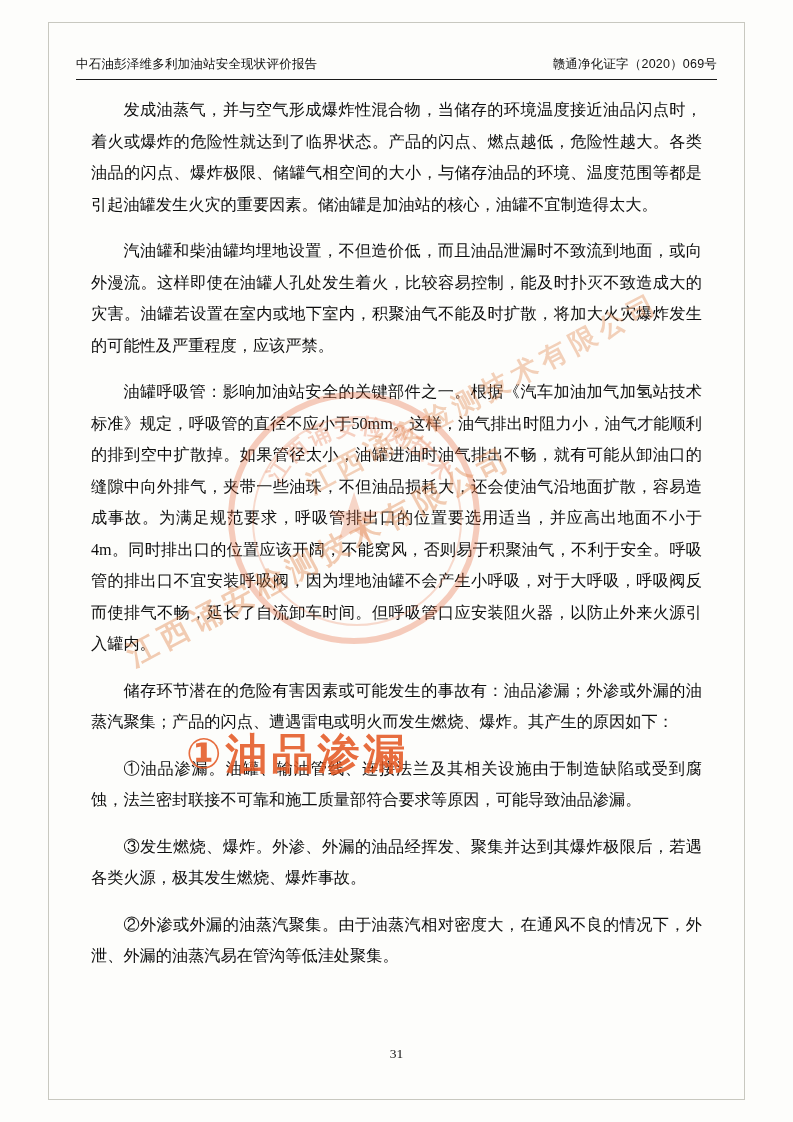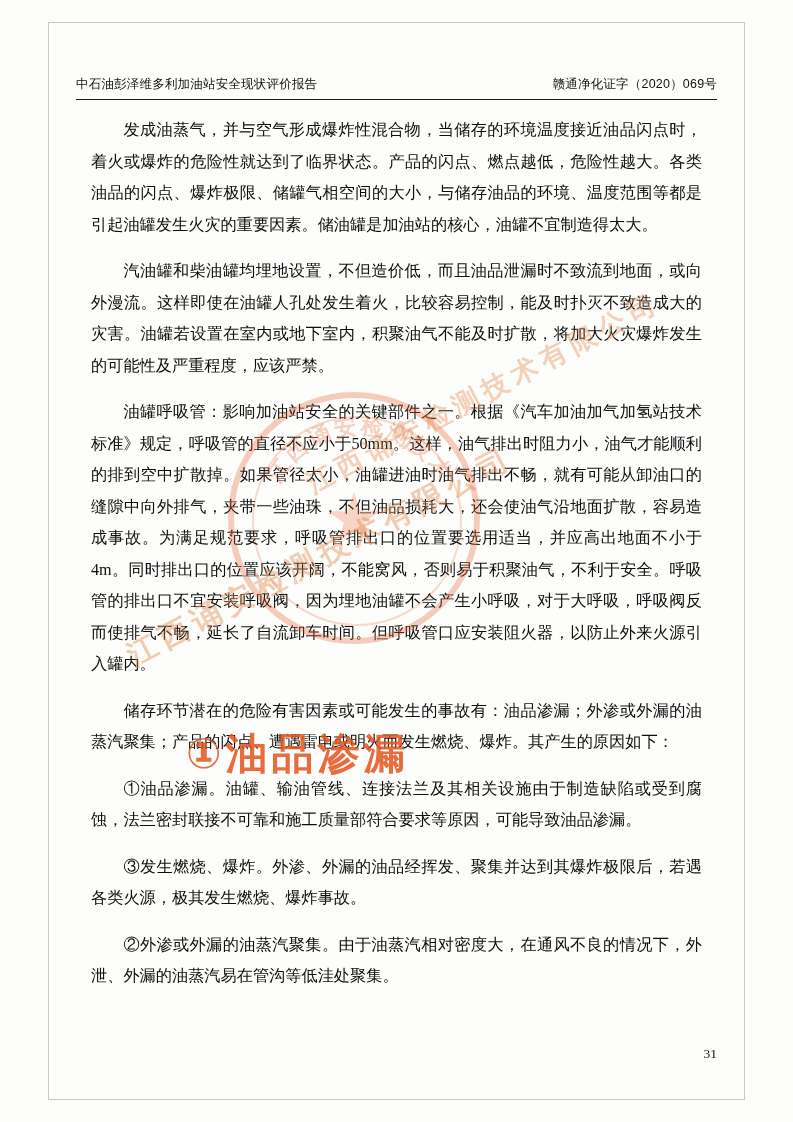--- a/index.html
+++ b/index.html
@@ -37,21 +37,20 @@
   }
   .header {
     display: flex;
     justify-content: space-between;
     align-items: flex-end;
     font-size: 12.5px;
     font-family: "Liberation Sans", "DejaVu Sans", sans-serif;
     color: #101010;
     letter-spacing: 0.2px;
     padding-bottom: 6px;
-    margin-top: 20px;
   }
   .header-rule {
     border-bottom: 1px solid #1a1a1a;
     width: 100%;
     margin-bottom: 14px;
   }
   .body-text {
     font-size: 16.2px;
     line-height: 31.5px;
     color: #0d0d0d;
@@ -63,21 +62,21 @@
     margin: 15px;
   }
   .indent {
     text-indent: 2em;
   }
   .page-number {
     position: absolute;
     left: 0;
     top: 990px;
     width: 641px;
-    text-align: right;
+    text-align: center;
     font-size: 13.5px;
     color: #111;
     font-family: "Liberation Serif", "DejaVu Serif", serif;
   }
 
   
   .wm-layer {
     position: absolute;
     left: 0;
     top: 0;

